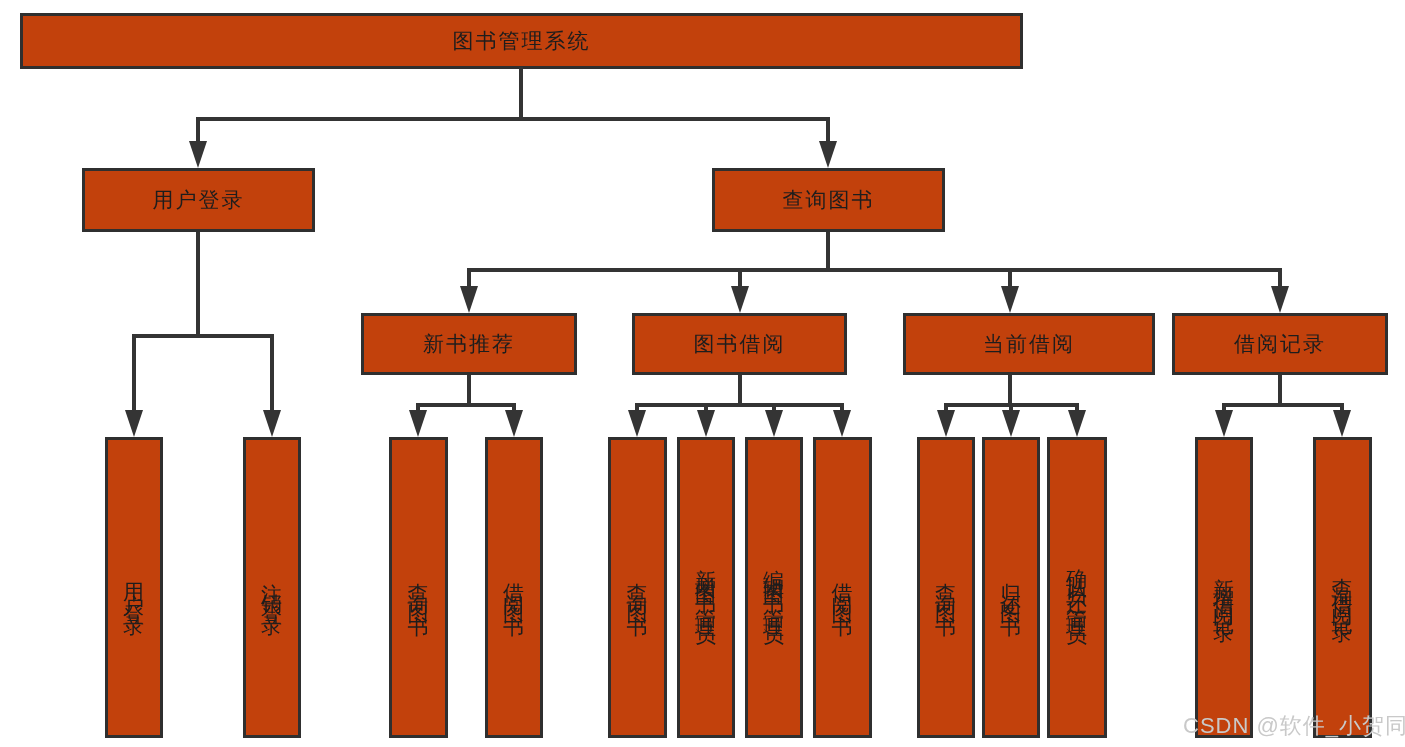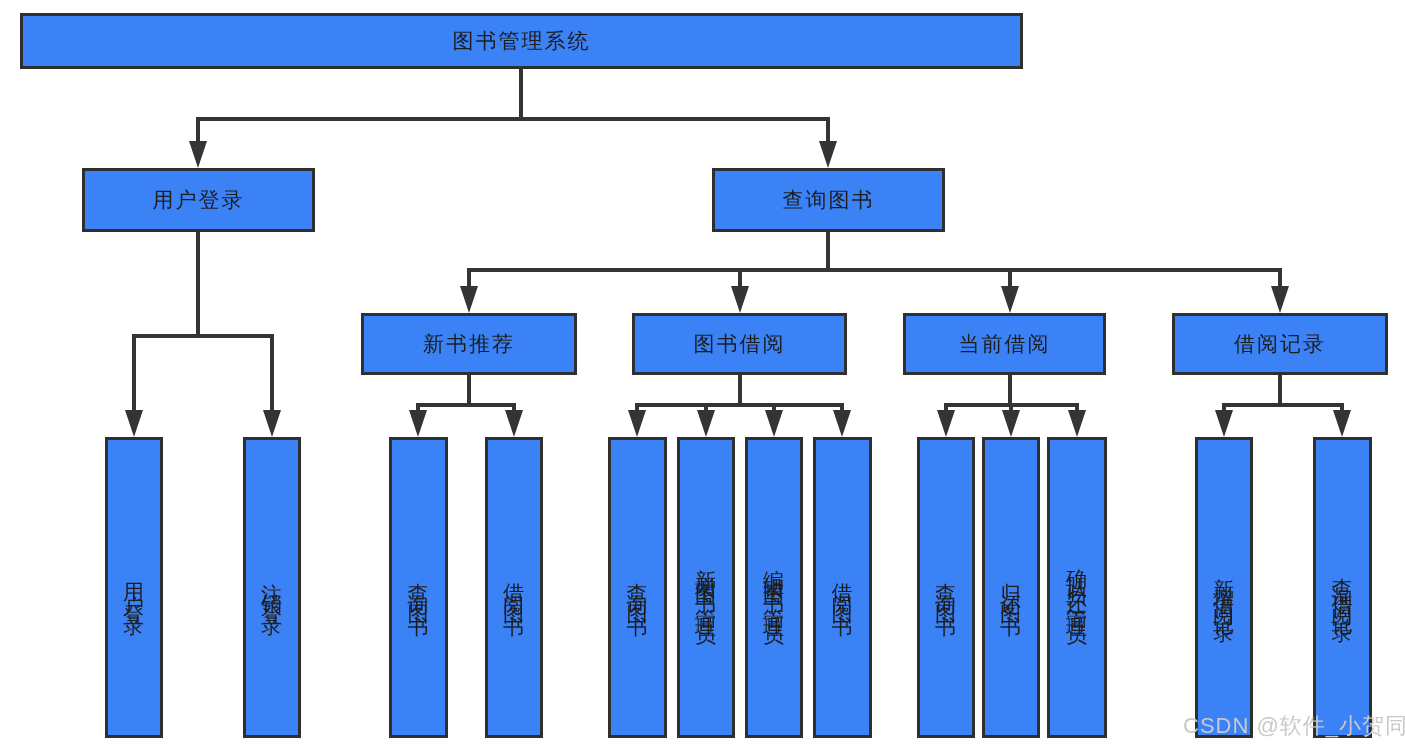--- a/index.html
+++ b/index.html
@@ -2,21 +2,21 @@
 <html><head>
 <meta charset="utf-8">
 <style>
   html,body { margin:0; padding:0; background:#ffffff; }
   .stage {
     position:relative; width:1405px; height:747px; background:#ffffff;
     font-family:"Liberation Sans","DejaVu Sans",sans-serif; overflow:hidden;
   }
   .box {
     position:absolute; box-sizing:border-box;
-    border:3px solid #2f2f2f; background:#3b82f6;
+    border:3px solid #2f2f2f; background:#c2410c;
     display:flex; align-items:center; justify-content:center;
     color:#1d1d1d;
   }
   .hbox { font-size:21px; letter-spacing:2px; white-space:nowrap; }
   .vbox .vtext {
     writing-mode:vertical-rl; text-orientation:mixed;
     font-size:21px; letter-spacing:11px; line-height:1;
     color:#1d1d1d; white-space:nowrap;
   }
   .line { position:absolute; background:#343434; }
@@ -71,21 +71,21 @@
   <div class="arrow" style="left:1001px; top:286px;"></div>
   <div class="line" style="left:1278px; top:268px; width:4px; height:22px;"></div>
   <div class="arrow" style="left:1271px; top:286px;"></div>
 
   <div class="box hbox" style="left:361px; top:313px; width:216px; height:62px;">
     <span>新书推荐</span>
   </div>
   <div class="box hbox" style="left:632px; top:313px; width:215px; height:62px;">
     <span>图书借阅</span>
   </div>
-  <div class="box hbox" style="left:903px; top:313px; width:203px; height:62px;">
+  <div class="box hbox" style="left:903px; top:313px; width:252px; height:62px;">
     <span>当前借阅</span>
   </div>
   <div class="box hbox" style="left:1172px; top:313px; width:216px; height:62px;">
     <span>借阅记录</span>
   </div>
 
   <div class="line" style="left:467px; top:375px; width:4px; height:32px;"></div>
   <div class="line" style="left:416px; top:403px; width:100px; height:4px;"></div>
   <div class="line" style="left:416px; top:403px; width:4px; height:12px;"></div>
   <div class="arrow" style="left:409px; top:410px;"></div>

